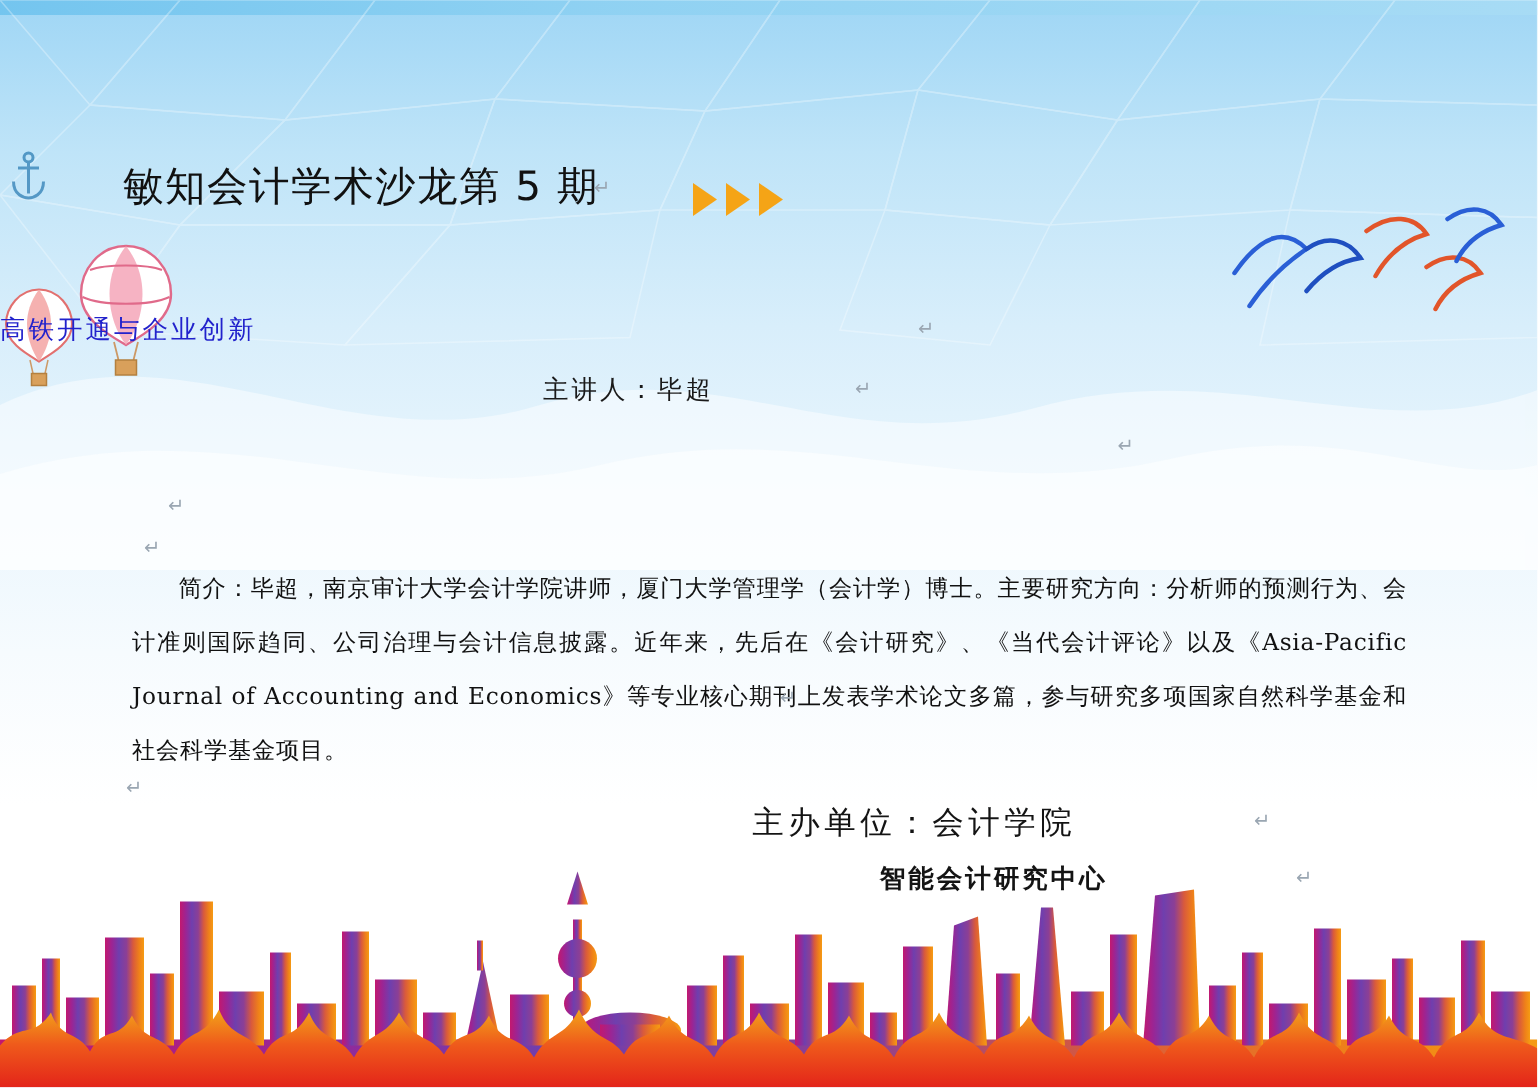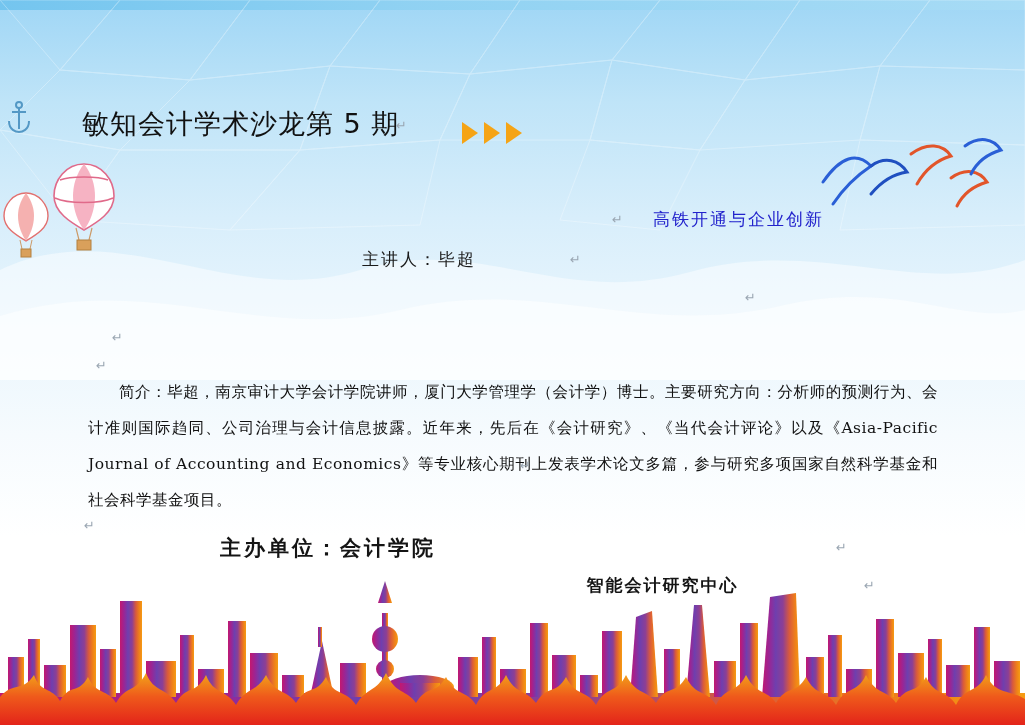--- a/index.html
+++ b/index.html
@@ -63,21 +63,21 @@
     letter-spacing: 1px;
     color: #111111;
     font-family: "DejaVu Sans", sans-serif;
     font-weight: 400;
     white-space: nowrap;
   }
   .subtitle {
     position: absolute;
     left: 0; top: 208px;
     width: 824px;
-    text-align: right;
+    text-align: left;
     font-size: 17px;
     color: #2222cc;
     font-family: "DejaVu Serif", serif;
     letter-spacing: 2px;
   }
   .speaker {
     position: absolute;
     left: 0; top: 248px;
     width: 838px;
     text-align: center;
@@ -107,25 +107,25 @@
     color: #111111;
     font-family: "DejaVu Serif", serif;
     text-align: justify;
     text-indent: 2em;
     letter-spacing: .5px;
   }
   .org1 {
     position: absolute;
     left: 0; top: 534px;
     width: 999px;
-    text-align: left;
+    text-align: center;
     padding-left: 220px;
     box-sizing: border-box;
     font-size: 21px;
-    font-weight: bold;
+    font-weight: normal;
     color: #141414;
     font-family: "DejaVu Serif", serif;
     letter-spacing: 3px;
   }
   .org2 {
     position: absolute;
     left: 0; top: 574px;
     width: 1025px;
     text-align: center;
     padding-left: 300px;

